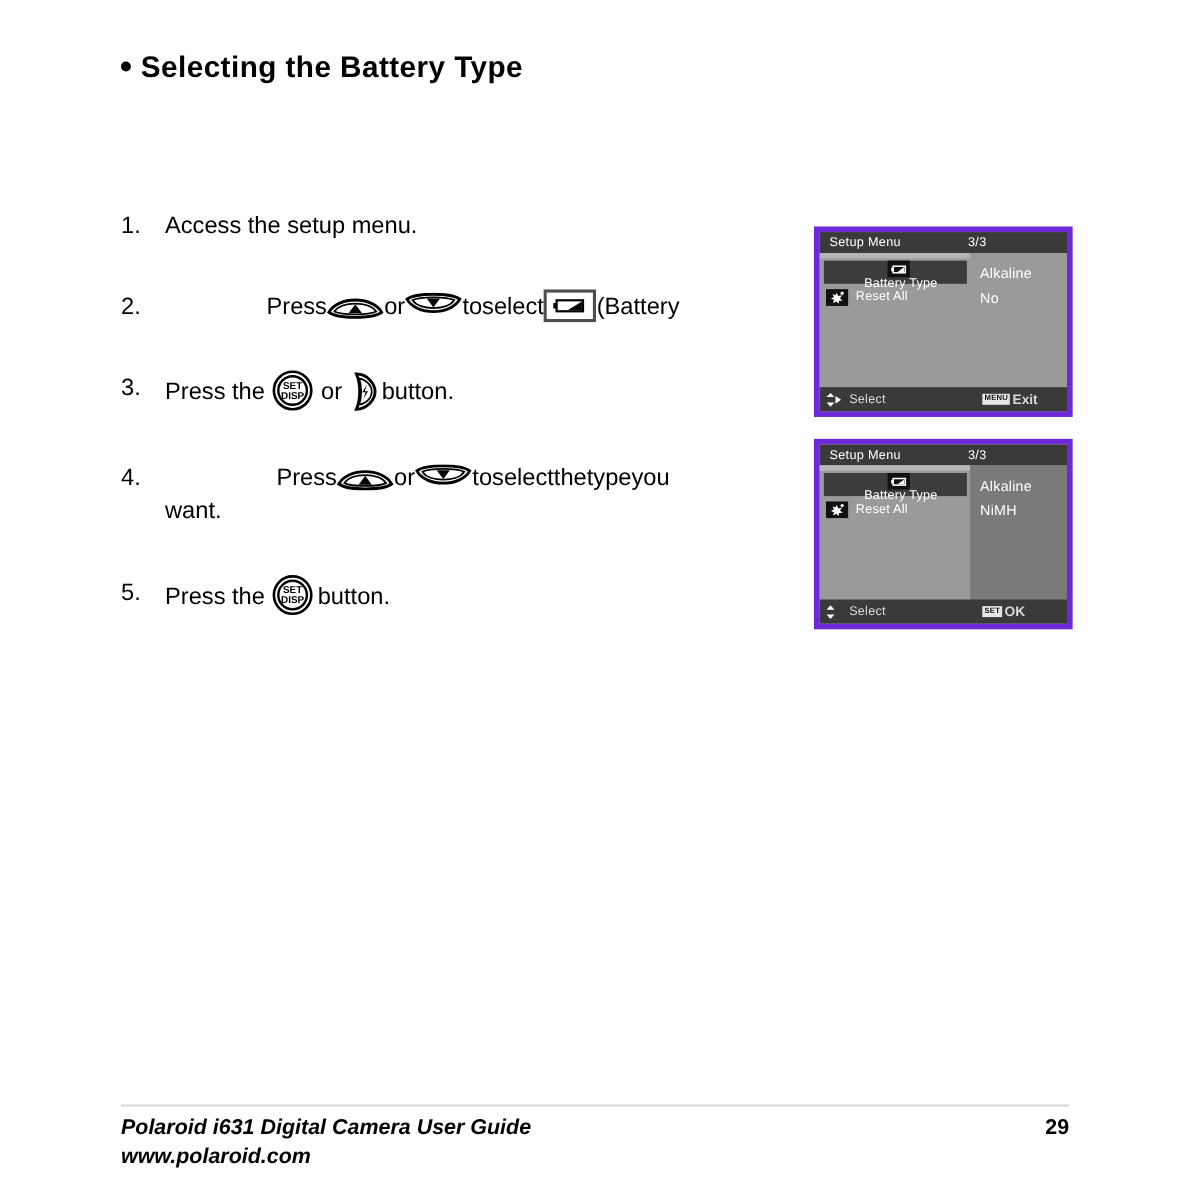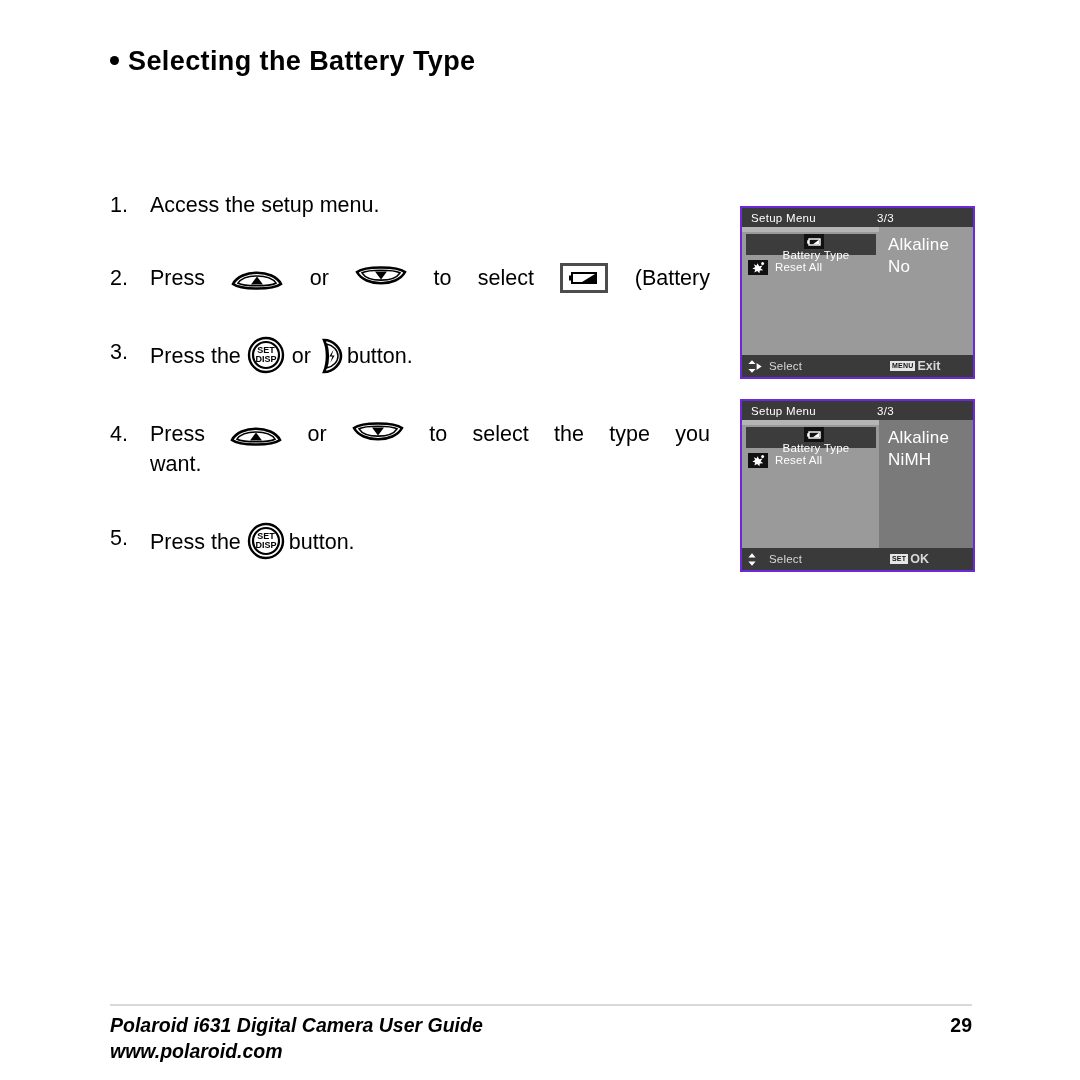--- a/index.html
+++ b/index.html
@@ -76,42 +76,42 @@
   }
   .step .body {
     margin-left: 40px;
     display: block;
   }
   .step-row {
     display: flex;
     align-items: center;
     flex-wrap: nowrap;
   }
-  .wide-row { justify-content: space-between; width: 560px; margin-top: 43px; }
+  .wide-row { justify-content: center; width: 560px; margin-top: 43px; }
   .sp { display: inline-block; }
 
   .step2 { margin-top: 40px; }
   .step3 { margin-top: 44px; }
   .step4 { margin-top: 44px; }
   .step5 { margin-top: 44px; }
 
   
   .ico { display: inline-block; vertical-align: middle; line-height: 0; }
 
   .ico-fan { width: 52px; height: 24px; }
   .ico-setdisp { width: 38px; height: 38px; position: relative; top: -1px;}
   .ico-flash { width: 26px; height: 38px; }
   .ico-battbox { width: 48px; height: 30px; }
 
   
   .lcd {
     position: absolute;
     width: 235px;
     height: 173px;
-    border: 2px solid #6d28d9;
+    border: 5px solid #6d28d9;
     background: #9a9a9a;
     font-size: 11px;
     color: #ffffff;
     overflow: hidden;
     box-sizing: border-box;
   }
   .lcd1 { left: 740px; top: 206px; }
   .lcd2 { left: 740px; top: 399px; }
 
   .lcd-header {
@@ -190,21 +190,21 @@
     background: #111111;
     display: inline-block;
     position: relative;
     line-height: 0;
   }
 
   .val-row {
     height: 22px;
     display: flex;
     align-items: center;
-    font-size: 17px;
+    font-size: 13px;
     letter-spacing: 0.2px;
     color: #ffffff;
     padding-left: 9px;
     box-sizing: border-box;
   }
   .val-row.first { margin-top: 7px; }
 
   .lcd-footer {
     position: absolute;
     left: 0; bottom: 0;

